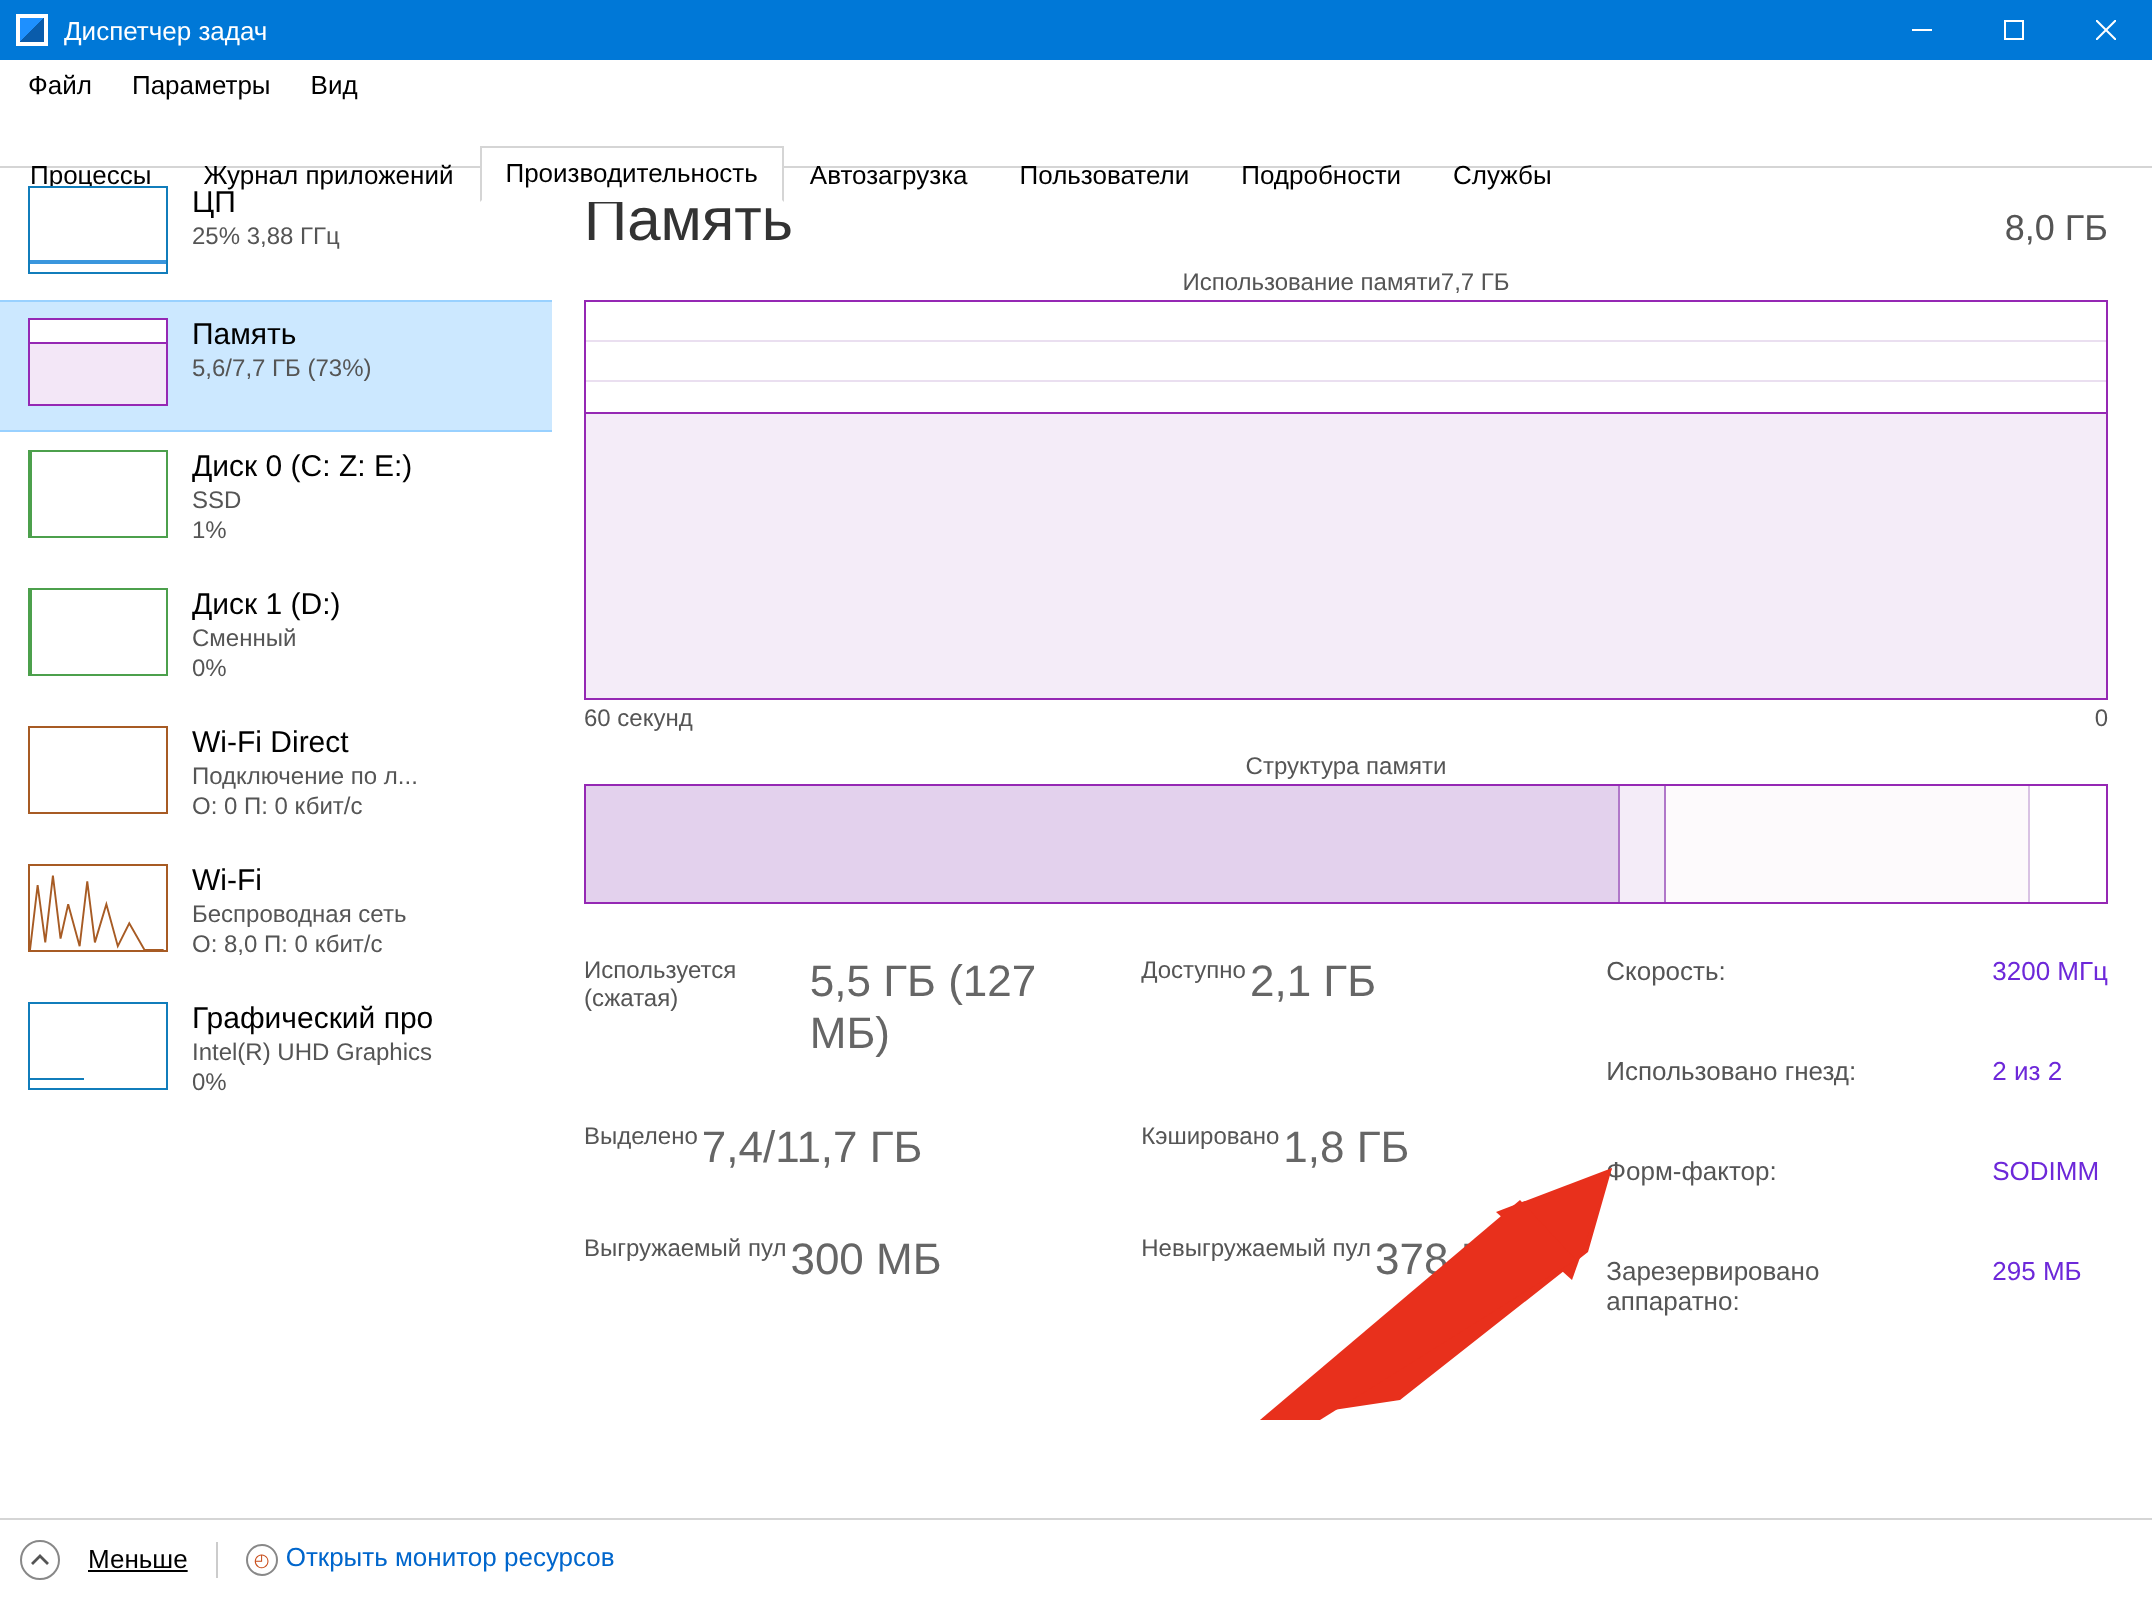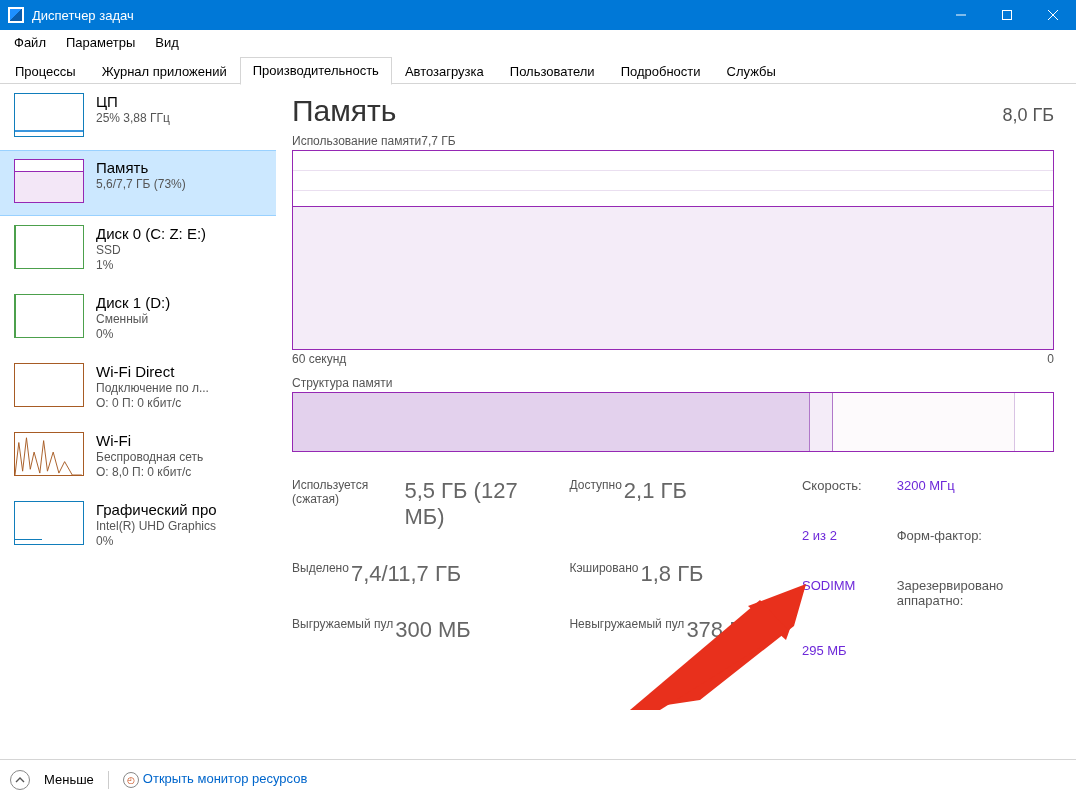--- a/index.html
+++ b/index.html
@@ -9,21 +9,21 @@
 .titlebar-icon { width: 16px; height: 16px; margin: 0 8px; background:#fff; position:relative; }
 .titlebar-icon::before{content:"";position:absolute;inset:2px;background:linear-gradient(135deg,#1e90ff 0 50%,#0a5cab 50% 100%);}
 .titlebar-title { font-size: 13px; flex: 0 0 auto; }
 .titlebar-spacer { flex: 1; }
 .win-btn { width: 46px; height: 30px; display:flex;align-items:center;justify-content:center;color:#fff;font-size:12px; }
 
 .menubar { height: 24px; display: flex; align-items: center; padding: 0 4px; border-bottom: 0; }
 .menubar span { padding: 2px 10px; font-size: 13px; cursor: default; }
 
 .tabs { display: flex; border-bottom: 1px solid #d5d5d5; padding-left: 2px; height: 30px; align-items: flex-end; }
-.tab { padding: 5px 12px 6px; font-size: 13px; color: #000; cursor: default; border:1px solid transparent; border-bottom:none; position:relative;top:2px;}
+.tab { padding: 5px 12px 6px; font-size: 13px; color: #000; cursor: default; border:1px solid transparent; border-bottom:none; position:relative;top:18px;}
 .tab.active { border:1px solid #d5d5d5; border-bottom:1px solid #fff; background:#fff;}
 
 .content { display: flex; height: calc(100% - 30px - 24px - 30px - 40px); }
 
 .sidebar { width: 276px; border-right: 0; overflow-y:auto;}
 .side-item { display:flex; padding: 8px 10px 12px 14px; gap:12px; cursor:default; border-top:1px solid transparent;border-bottom:1px solid transparent;}
 .side-item.selected { background: #cce8ff; border-top:1px solid #99d1ff;border-bottom:1px solid #99d1ff;}
 .thumb { width: 70px; height: 44px; border: 1px solid #117dbb; position:relative; background:#fff;}
 .thumb.memory { border-color:#9528b4;}
 .thumb.memory::after{content:"";position:absolute;left:0;right:0;top:11px;height:1px;background:#9528b4;}
@@ -37,21 +37,21 @@
 .thumb.gpu{position:relative;}
 .thumb.gpu::after{content:"";position:absolute;left:0;bottom:0;width:40%;height:4px;border-top:1px solid #117dbb;}
 .side-text{display:flex;flex-direction:column;gap:1px;min-width:0;}
 .side-title{font-size:15px;white-space:nowrap;overflow:hidden;text-overflow:ellipsis;}
 .side-sub{font-size:12px;color:#555;white-space:nowrap;overflow:hidden;text-overflow:ellipsis;}
 
 .main { flex:1; padding: 10px 22px 0 16px; display:flex; flex-direction:column;}
 .main-header{display:flex;justify-content:space-between;align-items:baseline;margin-bottom:6px;}
 .main-title{font-size:30px;font-weight:400;color:#333;}
 .main-total{font-size:18px;color:#555;}
-.chart-label-row{display:flex;justify-content:flex-start;font-size:12px;color:#555;margin-bottom:2px;}
+.chart-label-row{display:flex;justify-content:center;font-size:12px;color:#555;margin-bottom:2px;}
 .usage-chart{height:200px;border:1px solid #9528b4;position:relative;background:#fff;}
 .usage-chart .grid{position:absolute;inset:0;display:flex;flex-direction:column;justify-content:space-between;}
 .usage-chart .grid div{border-top:1px solid #eadff0;flex:1;}
 .usage-chart .grid div:first-child{border-top:none;}
 .usage-chart .fill{position:absolute;left:0;right:0;bottom:0;top:55px;background:#f4ecf8;border-top:1px solid #9528b4;}
 .axis-row{display:flex;justify-content:space-between;font-size:12px;color:#555;margin:2px 0 10px;}
 
 .composition-chart{height:60px;border:1px solid #9528b4;display:flex;background:#fff;}
 .comp-seg{height:100%;}
 .comp-seg.used{background:#e3d1ed;flex: 0 0 68%;border-right:1px solid #b077c9;}
@@ -67,21 +67,21 @@
 .stat-value.small{font-size:22px;}
 .stats-right{display:grid;grid-template-columns:auto auto;column-gap:18px;row-gap:6px;font-size:13px;color:#555;gap:35px;}
 .stats-right .val{color:#6d28d9;}
 
 .arrow{position:absolute;left:620px;top:580px;pointer-events:none;}
 .arrow svg{width:210px;height:130px;}
 
 .footer{position:absolute;left:0;right:0;bottom:0;height:40px;border-top:1px solid #d5d5d5;display:flex;align-items:center;padding:0 10px;gap:14px;}
 .footer .chev{width:20px;height:20px;border:1px solid #888;border-radius:50%;display:flex;align-items:center;justify-content:center;font-size:10px;}
 .footer a{color:#0066cc;text-decoration:none;font-size:13px;}
-.footer .fewer{color:#000;font-size:13px;}
+.footer .fewer{color:#000;text-decoration:underline;font-size:13px;}
 .footer .sep{width:1px;height:18px;background:#ccc;}
 .footer .ricon{width:16px;height:16px;border:1px solid #888;border-radius:50%;display:inline-flex;align-items:center;justify-content:center;font-size:9px;color:#c84b17;margin-right:4px;}
 </style>
 </head>
 <body>
 
 <div class="titlebar">
   <div class="titlebar-icon"></div>
   <div class="titlebar-title">Диспетчер задач</div>
   <div class="titlebar-spacer"></div>
@@ -247,20 +247,21 @@
           <div class="stat-value small">300 МБ</div>
         </div>
         <div class="stat-block">
           <div class="stat-label">Невыгружаемый пул</div>
           <div class="stat-value small">378 МБ</div>
         </div>
       </div>
       <div class="stats-right">
         <div>Скорость:</div>
         <div class="val">3200 МГц</div>
+        <div>Использовано гнезд:</div>
         <div class="val">2 из 2</div>
         <div>Форм-фактор:</div>
         <div class="val">SODIMM</div>
         <div>Зарезервировано аппаратно:</div>
         <div class="val">295 МБ</div>
       </div>
     </div>
   </div>
 </div>
 

